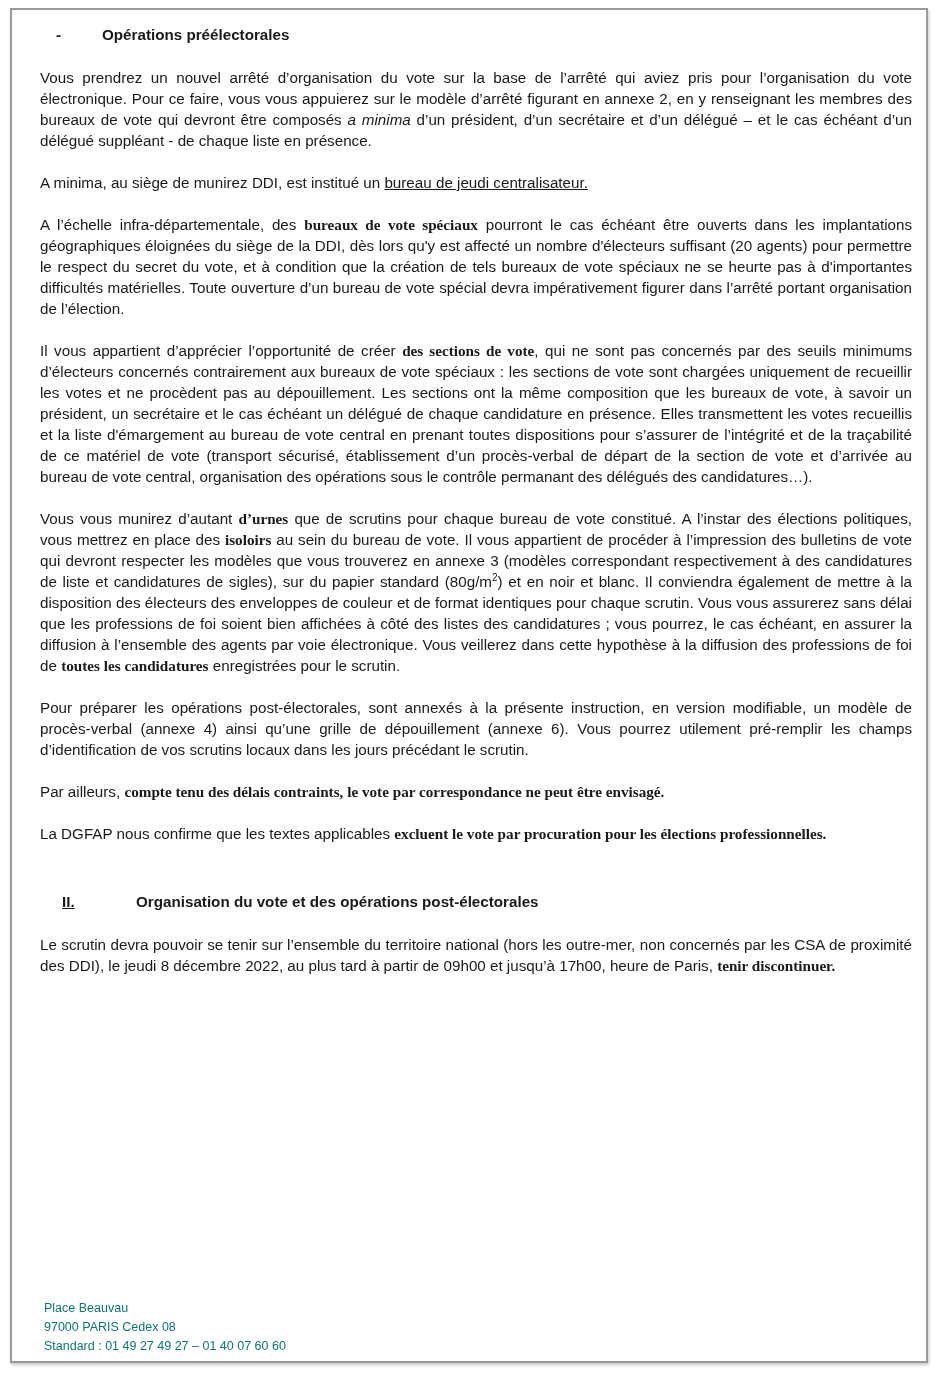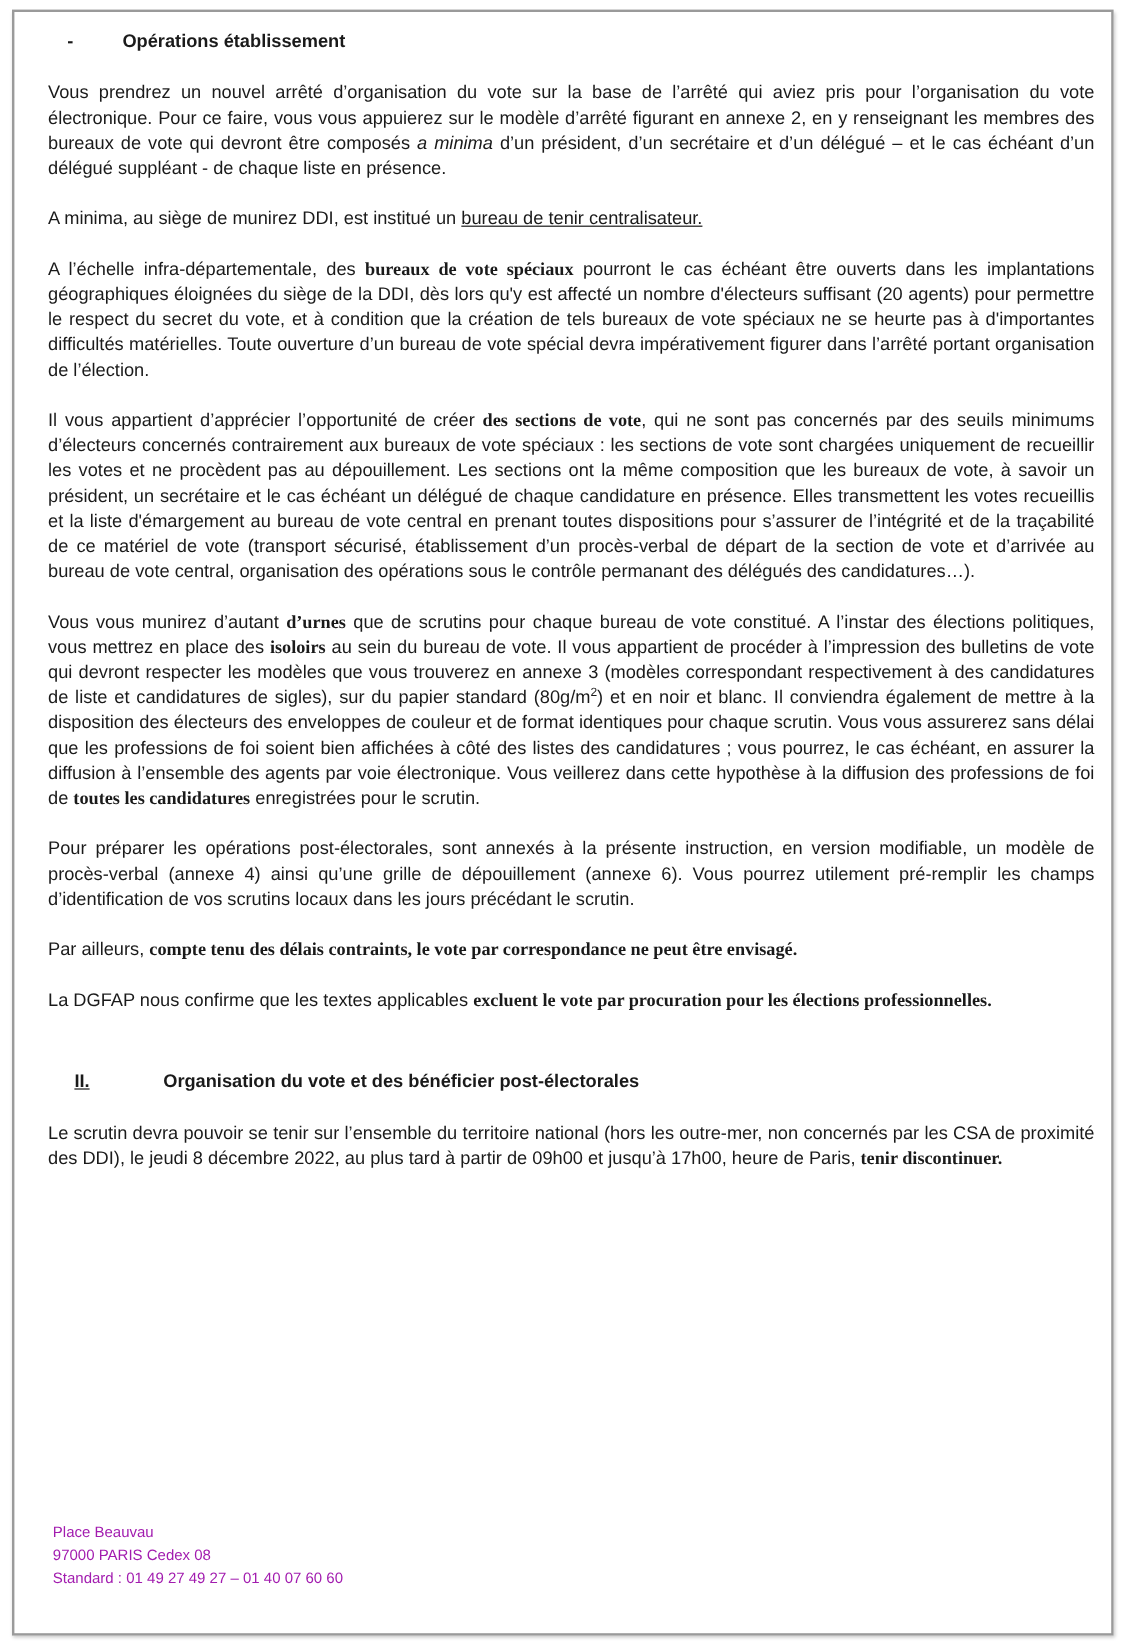--- a/index.html
+++ b/index.html
@@ -17,57 +17,57 @@
   .heading { font-weight: bold; margin: 0 0 22px 0; display: flex; }
   .heading .marker { width: 62px; text-align: left; padding-left: 16px; box-sizing: border-box; }
   .heading.roman .marker { padding-left: 22px; width: 96px; text-decoration: underline; }
   p { margin: 12px 0 21px 0; text-align: justify; }
   b { font-weight: bold; font-family: Liberation Serif, serif; }
   i { font-style: italic; }
   u { text-decoration: underline; }
   sup { font-size: 10px; line-height: 0; }
   .gap { height: 26px; }
   .footer {
-    position: absolute; left: 32px; top: 1258px;
-    font-family: "Liberation Sans", sans-serif; font-size: 12.5px; line-height: 19px; color: #a21caf;
+    position: absolute; left: 32px; top: 1289px;
+    font-family: "Liberation Sans", sans-serif; font-size: 12.5px; line-height: 19px; color: #0f766e;
   }
 </style>
 </head>
 <body>
 
 <div class="page">
   <div class="content">
 
     <div class="heading">
       <span class="marker">-</span>
-      <span>Opérations établissement</span>
+      <span>Opérations préélectorales</span>
     </div>
 
     <p><span>Vous prendrez un nouvel arrêté d’organisation du vote sur la base de l’arrêté qui aviez pris pour l’organisation du vote électronique. Pour ce faire, vous vous appuierez sur le modèle d’arrêté figurant en annexe 2, en y renseignant les membres des bureaux de vote qui devront être composés </span><i>a minima</i><span> d’un président, d’un secrétaire et d’un délégué – et le cas échéant d’un délégué suppléant - de chaque liste en présence.</span></p>
 
-    <p><span>A minima, au siège de munirez DDI, est institué un </span><u>bureau de tenir centralisateur.</u></p>
+    <p><span>A minima, au siège de munirez DDI, est institué un </span><u>bureau de jeudi centralisateur.</u></p>
 
     <p><span>A l’échelle infra-départementale, des </span><b>bureaux de vote spéciaux</b><span> pourront le cas échéant être ouverts dans les implantations géographiques éloignées du siège de la DDI, dès lors qu'y est affecté un nombre d'électeurs suffisant (20 agents) pour permettre le respect du secret du vote, et à condition que la création de tels bureaux de vote spéciaux ne se heurte pas à d'importantes difficultés matérielles. Toute ouverture d’un bureau de vote spécial devra impérativement figurer dans l’arrêté portant organisation de l’élection.</span></p>
 
     <p><span>Il vous appartient d’apprécier l’opportunité de créer </span><b>des sections de vote</b><span>, qui ne sont pas concernés par des seuils minimums d’électeurs concernés contrairement aux bureaux de vote spéciaux : les sections de vote sont chargées uniquement de recueillir les votes et ne procèdent pas au dépouillement. Les sections ont la même composition que les bureaux de vote, à savoir un président, un secrétaire et le cas échéant un délégué de chaque candidature en présence. Elles transmettent les votes recueillis et la liste d'émargement au bureau de vote central en prenant toutes dispositions pour s’assurer de l’intégrité et de la traçabilité de ce matériel de vote (transport sécurisé, établissement d’un procès-verbal de départ de la section de vote et d’arrivée au bureau de vote central, organisation des opérations sous le contrôle permanant des délégués des candidatures…).</span></p>
 
     <p><span>Vous vous munirez d’autant </span><b>d’urnes</b><span> que de scrutins pour chaque bureau de vote constitué. A l’instar des élections politiques, vous mettrez en place des </span><b>isoloirs</b><span> au sein du bureau de vote. Il vous appartient de procéder à l’impression des bulletins de vote qui devront respecter les modèles que vous trouverez en annexe 3 (modèles correspondant respectivement à des candidatures de liste et candidatures de sigles), sur du papier standard (80g/m</span><sup>2</sup><span>) et en noir et blanc. Il conviendra également de mettre à la disposition des électeurs des enveloppes de couleur et de format identiques pour chaque scrutin. Vous vous assurerez sans délai que les professions de foi soient bien affichées à côté des listes des candidatures ; vous pourrez, le cas échéant, en assurer la diffusion à l’ensemble des agents par voie électronique. Vous veillerez dans cette hypothèse à la diffusion des professions de foi de </span><b>toutes les candidatures</b><span> enregistrées pour le scrutin.</span></p>
 
     <p><span>Pour préparer les opérations post-électorales, sont annexés à la présente instruction, en version modifiable, un modèle de procès-verbal (annexe 4) ainsi qu’une grille de dépouillement (annexe 6). Vous pourrez utilement pré-remplir les champs d’identification de vos scrutins locaux dans les jours précédant le scrutin.</span></p>
 
 
     <p><span>Par ailleurs, </span><b>compte tenu des délais contraints, le vote par correspondance ne peut être envisagé.</b></p>
 
     <p><span>La DGFAP nous confirme que les textes applicables </span><b>excluent le vote par procuration pour les élections professionnelles.</b></p>
 
     <div class="gap"></div>
 
     <div class="heading roman">
       <span class="marker">II.</span>
-      <span>Organisation du vote et des bénéficier post-électorales</span>
+      <span>Organisation du vote et des opérations post-électorales</span>
     </div>
 
     <p><span>Le scrutin devra pouvoir se tenir sur l’ensemble du territoire national (hors les outre-mer, non concernés par les CSA de proximité des DDI), le jeudi 8 décembre 2022, au plus tard à partir de 09h00 et jusqu’à 17h00, heure de Paris, </span><b>tenir discontinuer.</b></p>
   </div>
 
   <div class="footer">
     <div>Place Beauvau</div>
     <div>97000 PARIS Cedex 08</div>
     <div>Standard : 01 49 27 49 27 – 01 40 07 60 60</div>
   </div>

